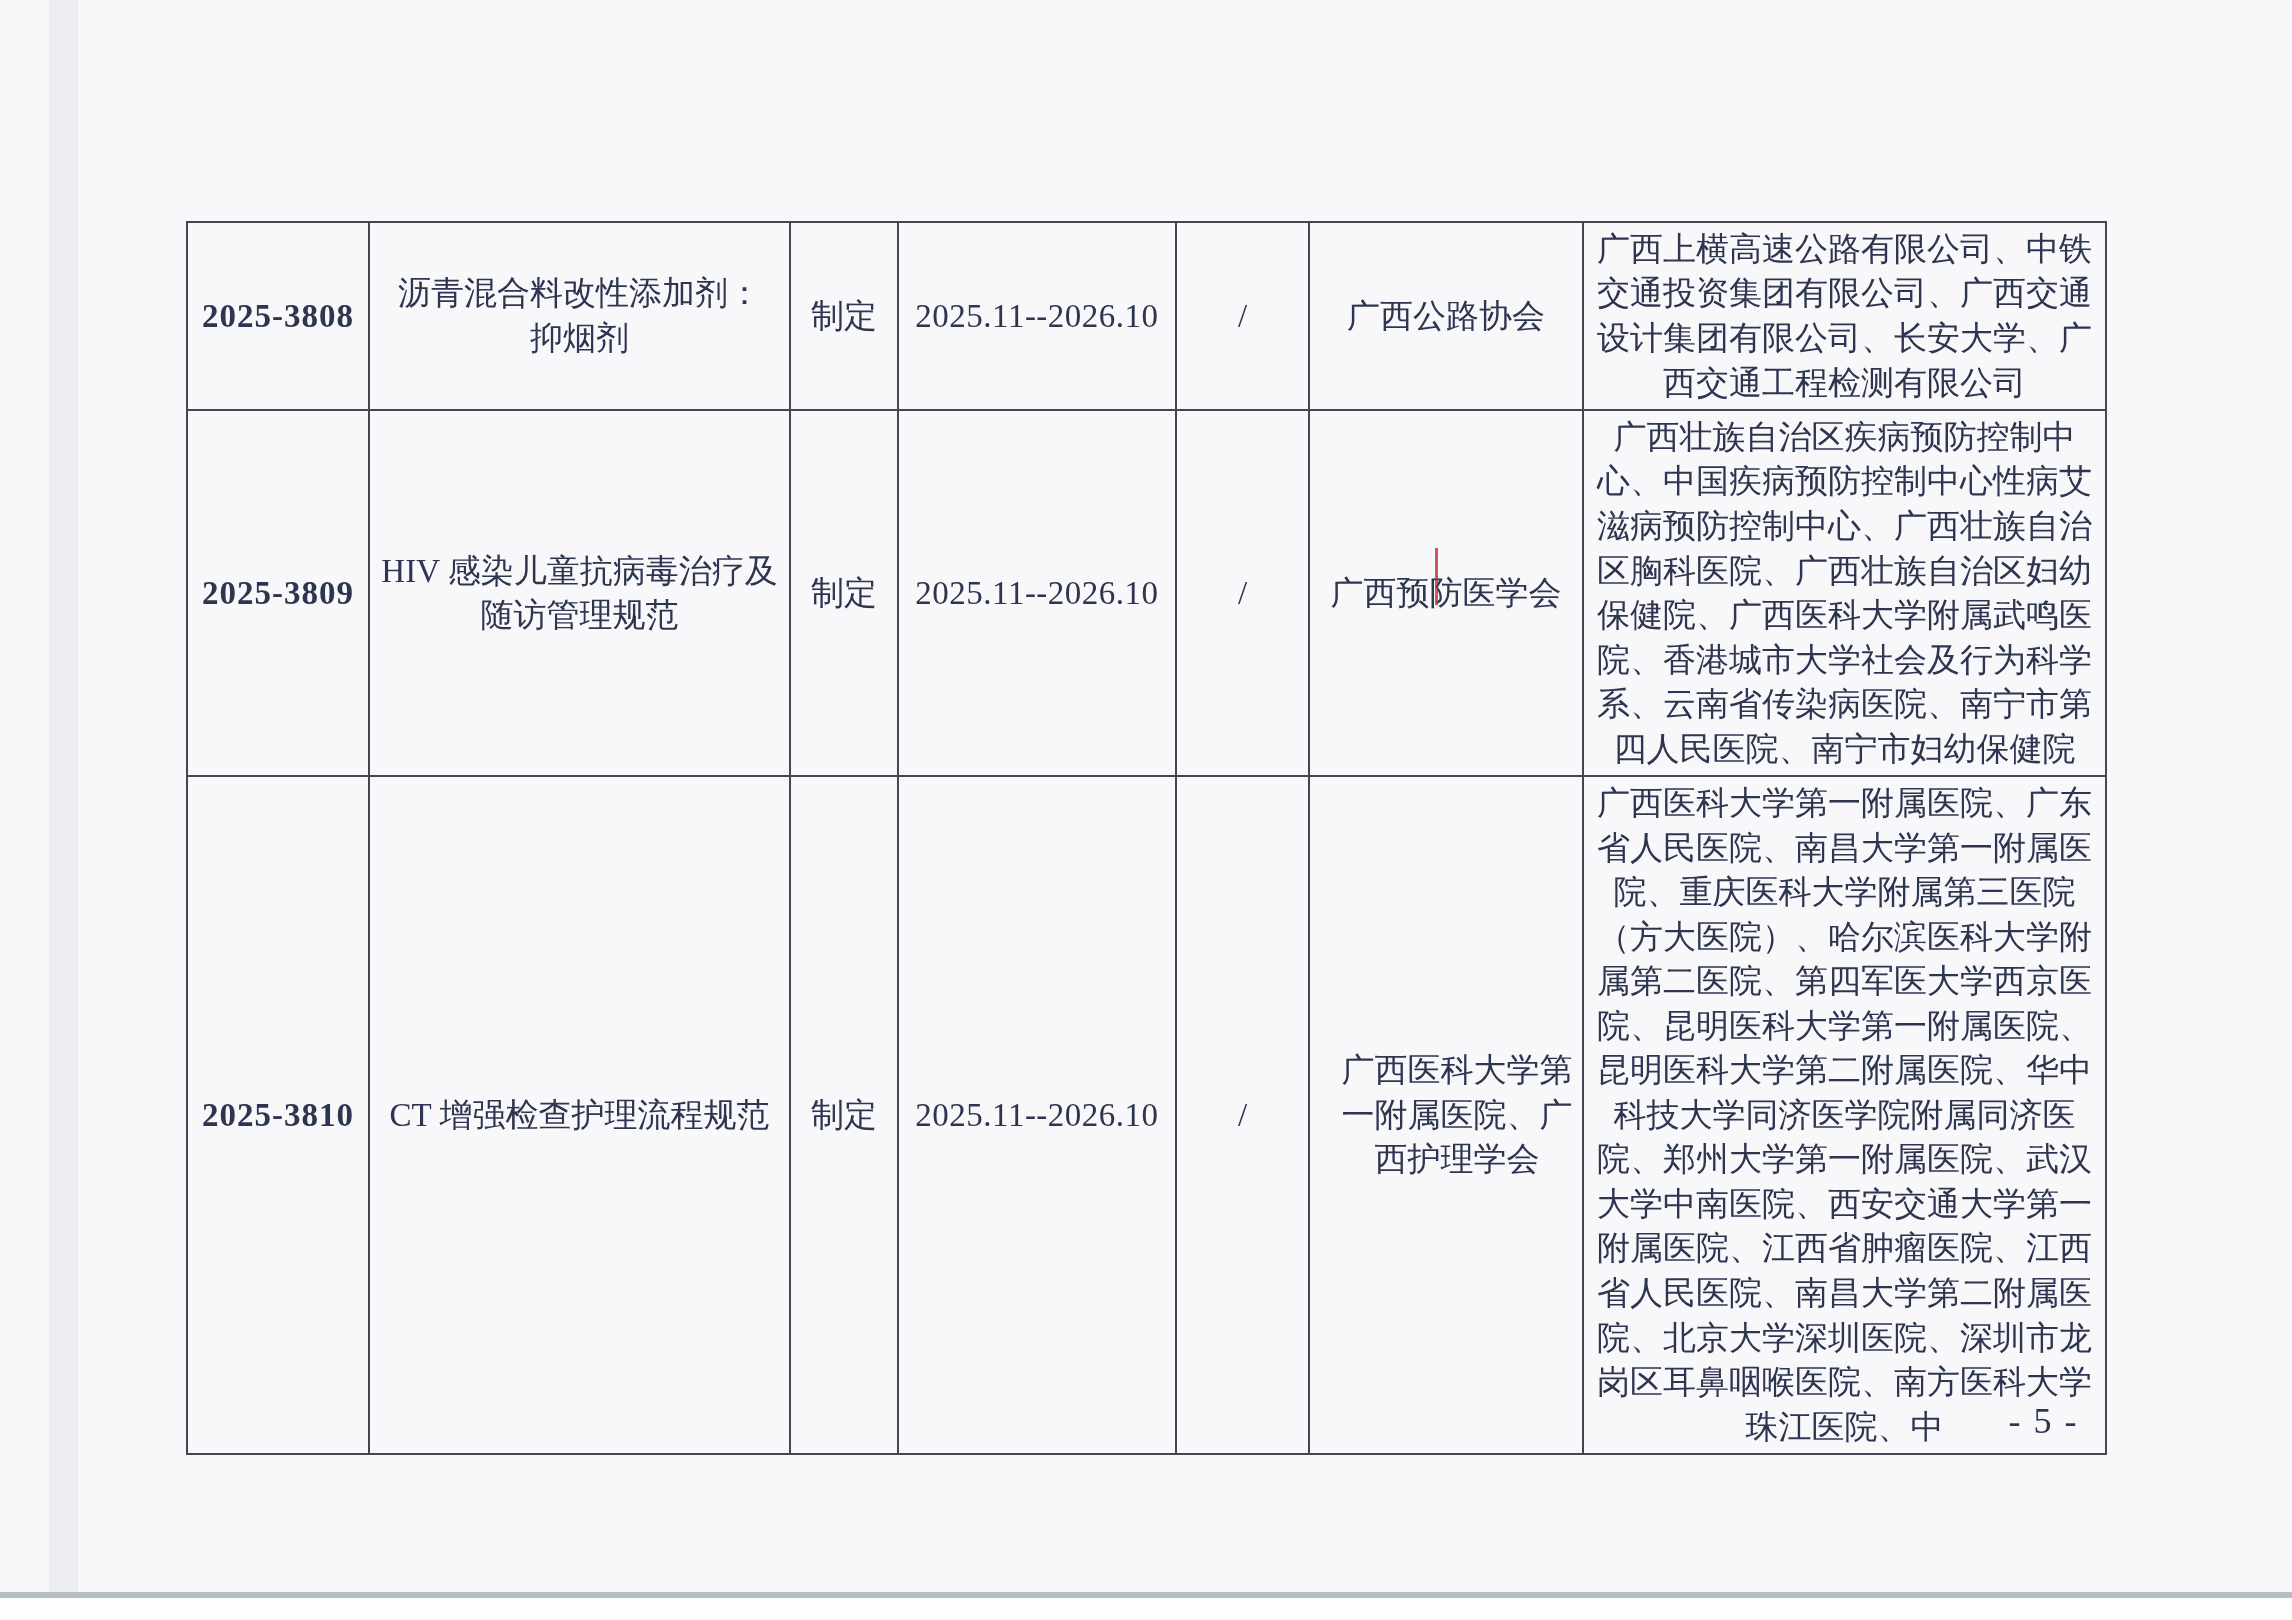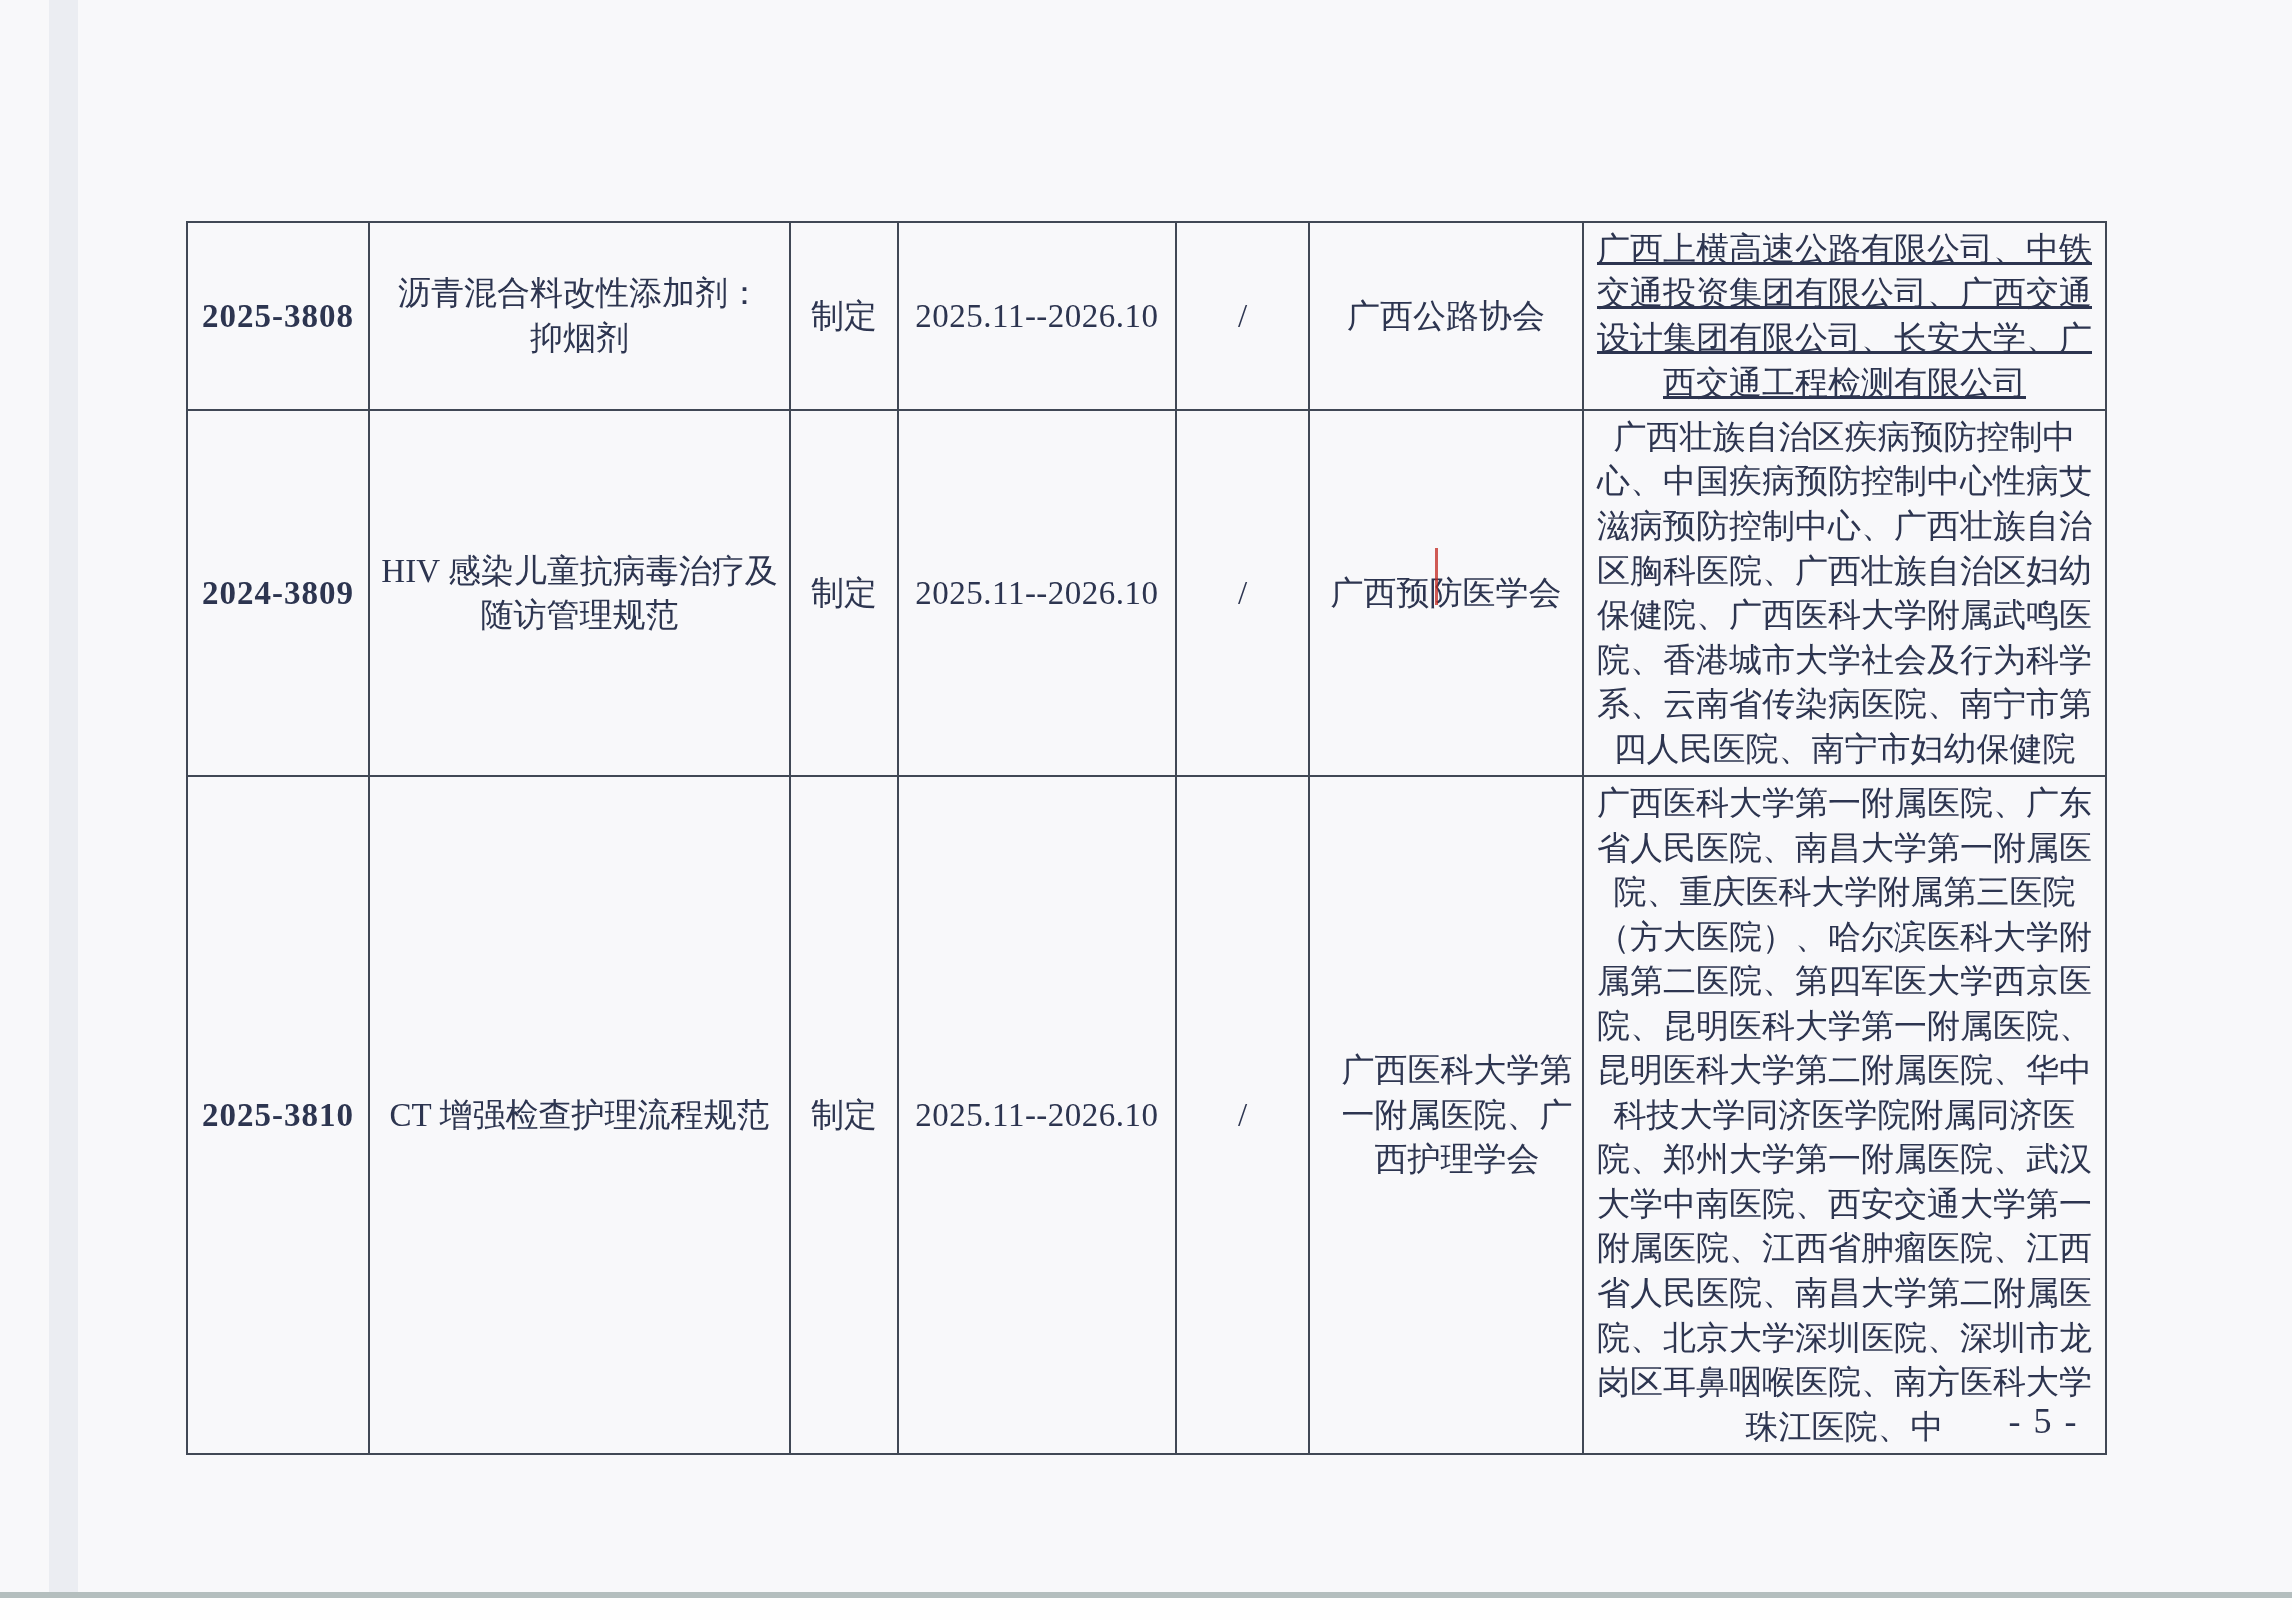--- a/index.html
+++ b/index.html
@@ -105,24 +105,24 @@
     </colgroup>
     <tbody>
         <tr class="r1">
       <td class="cell-id" style="border-color: rgb(65, 72, 85);">2025-3808</td>
       <td class="cell-title" style="border-color: rgb(65, 72, 85);">沥青混合料改性添加剂：
 抑烟剂</td>
       <td class="cell-type" style="border-color: rgb(65, 72, 85);">制定</td>
       <td class="cell-period" style="border-color: rgb(65, 72, 85);">2025.11--2026.10</td>
       <td class="cell-slash" style="border-color: rgb(65, 72, 85);">/</td>
       <td class="cell-assoc" style="border-color: rgb(65, 72, 85);">广西公路协会</td>
-      <td class="cell-orgs" style="border-color: rgb(65, 72, 85); text-decoration: underline;">广西上横高速公路有限公司、中铁交通投资集团有限公司、广西交通设计集团有限公司、长安大学、广西交通工程检测有限公司</td>
+      <td class="cell-orgs" style="border-color: rgb(65, 72, 85);">广西上横高速公路有限公司、中铁交通投资集团有限公司、广西交通设计集团有限公司、长安大学、广西交通工程检测有限公司</td>
     </tr>
         <tr class="r2">
-      <td class="cell-id" style="border-color: rgb(65, 72, 85);">2024-3809</td>
+      <td class="cell-id" style="border-color: rgb(65, 72, 85);">2025-3809</td>
       <td class="cell-title" style="border-color: rgb(65, 72, 85); text-align: center;">HIV 感染儿童抗病毒治疗及
 随访管理规范</td>
       <td class="cell-type" style="border-color: rgb(65, 72, 85);">制定</td>
       <td class="cell-period" style="border-color: rgb(65, 72, 85);">2025.11--2026.10</td>
       <td class="cell-slash" style="border-color: rgb(65, 72, 85);">/</td>
       <td class="cell-assoc" style="border-color: rgb(65, 72, 85);">广西预防医学会</td>
       <td class="cell-orgs" style="border-color: rgb(65, 72, 85);">广西壮族自治区疾病预防控制中心、中国疾病预防控制中心性病艾滋病预防控制中心、广西壮族自治区胸科医院、广西壮族自治区妇幼保健院、广西医科大学附属武鸣医院、香港城市大学社会及行为科学系、云南省传染病医院、南宁市第四人民医院、南宁市妇幼保健院</td>
     </tr>
         <tr class="r3">
       <td class="cell-id" style="border-color: rgb(65, 72, 85);">2025-3810</td>

